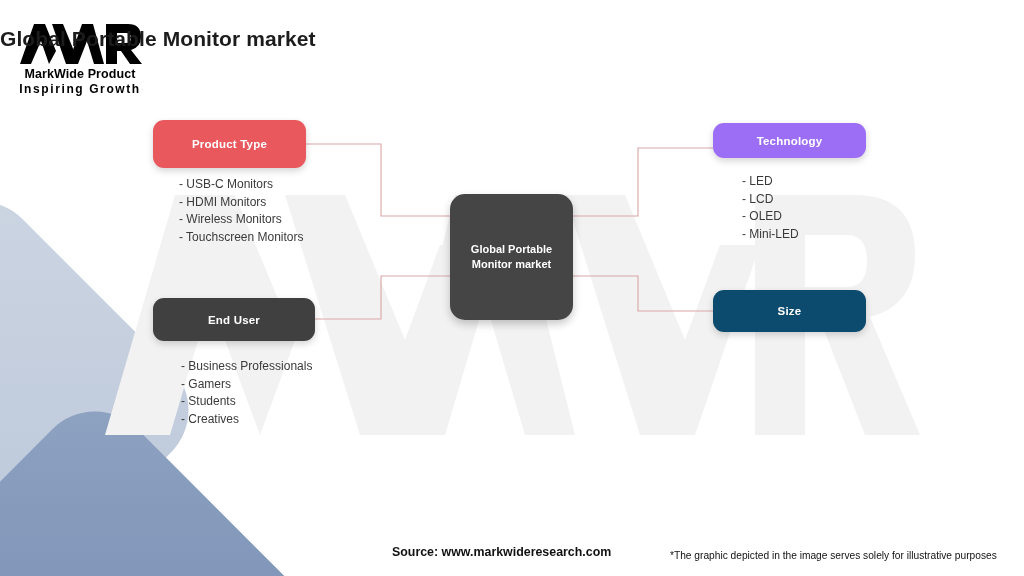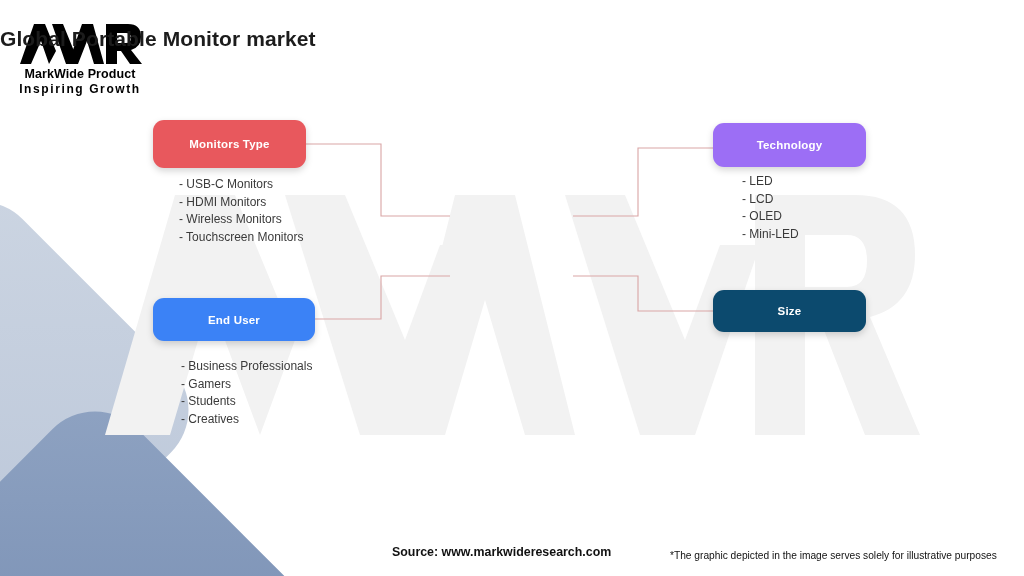--- a/index.html
+++ b/index.html
@@ -110,22 +110,22 @@
     display: flex;
     align-items: center;
     justify-content: center;
     color: #ffffff;
     font-weight: bold;
     font-size: 11.5px;
     letter-spacing: 0.2px;
     box-shadow: 0 3px 7px rgba(0,0,0,0.17);
   }
   .node-product { left: 153px; top: 120px; width: 153px; height: 48px; background: #e8585d; }
-  .node-technology { left: 713px; top: 123px; width: 153px; height: 44px; background: #9c6ef5; }
-  .node-enduser { left: 153px; top: 298px; width: 162px; height: 43px; background: #3b82f6; }
+  .node-technology { left: 713px; top: 123px; width: 153px; height: 35px; background: #9c6ef5; }
+  .node-enduser { left: 153px; top: 298px; width: 162px; height: 43px; background: #404040; }
   .node-size { left: 713px; top: 290px; width: 153px; height: 42px; background: #0c4a6e; }
 
   .center-node {
     position: absolute;
     left: 450px;
     top: 194px;
     width: 123px;
     height: 126px;
     background: #454545;
     border-radius: 15px;
@@ -209,23 +209,29 @@
 
   <svg class="connectors" viewBox="0 0 1024 576">
     <g fill="none" stroke="#d9a5a5" stroke-width="1.1">
       <polyline points="306,144 381,144 381,216 450,216"></polyline>
       <polyline points="713,148 638,148 638,216 573,216"></polyline>
       <polyline points="315,319 381,319 381,276 450,276"></polyline>
       <polyline points="713,311 638,311 638,276 573,276"></polyline>
     </g>
   </svg>
 
+  <div class="center-node">
+    <span>
+      <span class="cn-line">Global Portable</span>
+      <span class="cn-line">Monitor market</span>
+    </span>
+  </div>
 
   <div class="node node-product">
-    <span>Monitors Type</span>
+    <span>Product Type</span>
   </div>
   <div class="item-list list-product">
     <div>- USB-C Monitors</div>
     <div>- HDMI Monitors</div>
     <div>- Wireless Monitors</div>
     <div>- Touchscreen Monitors</div>
   </div>
 
   <div class="node node-technology">
     <span>Technology</span>

